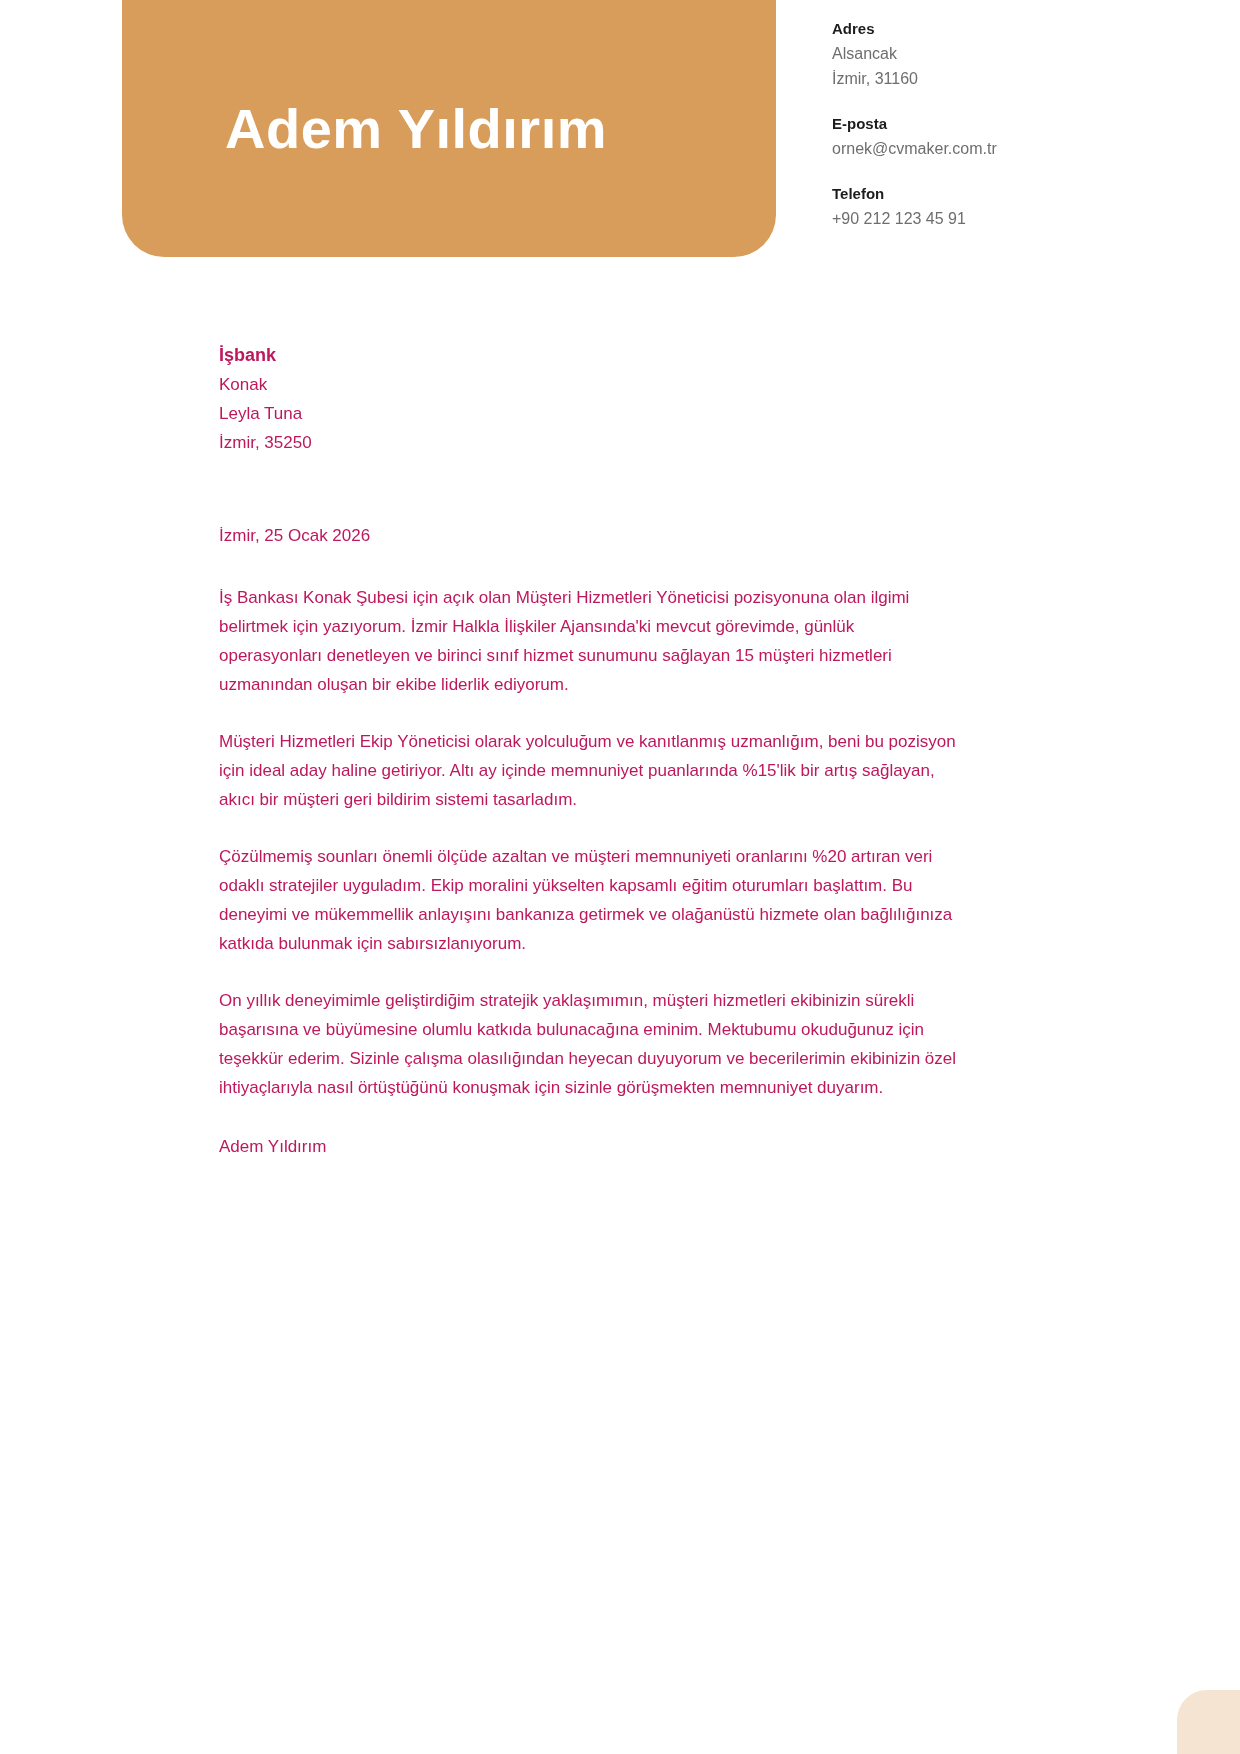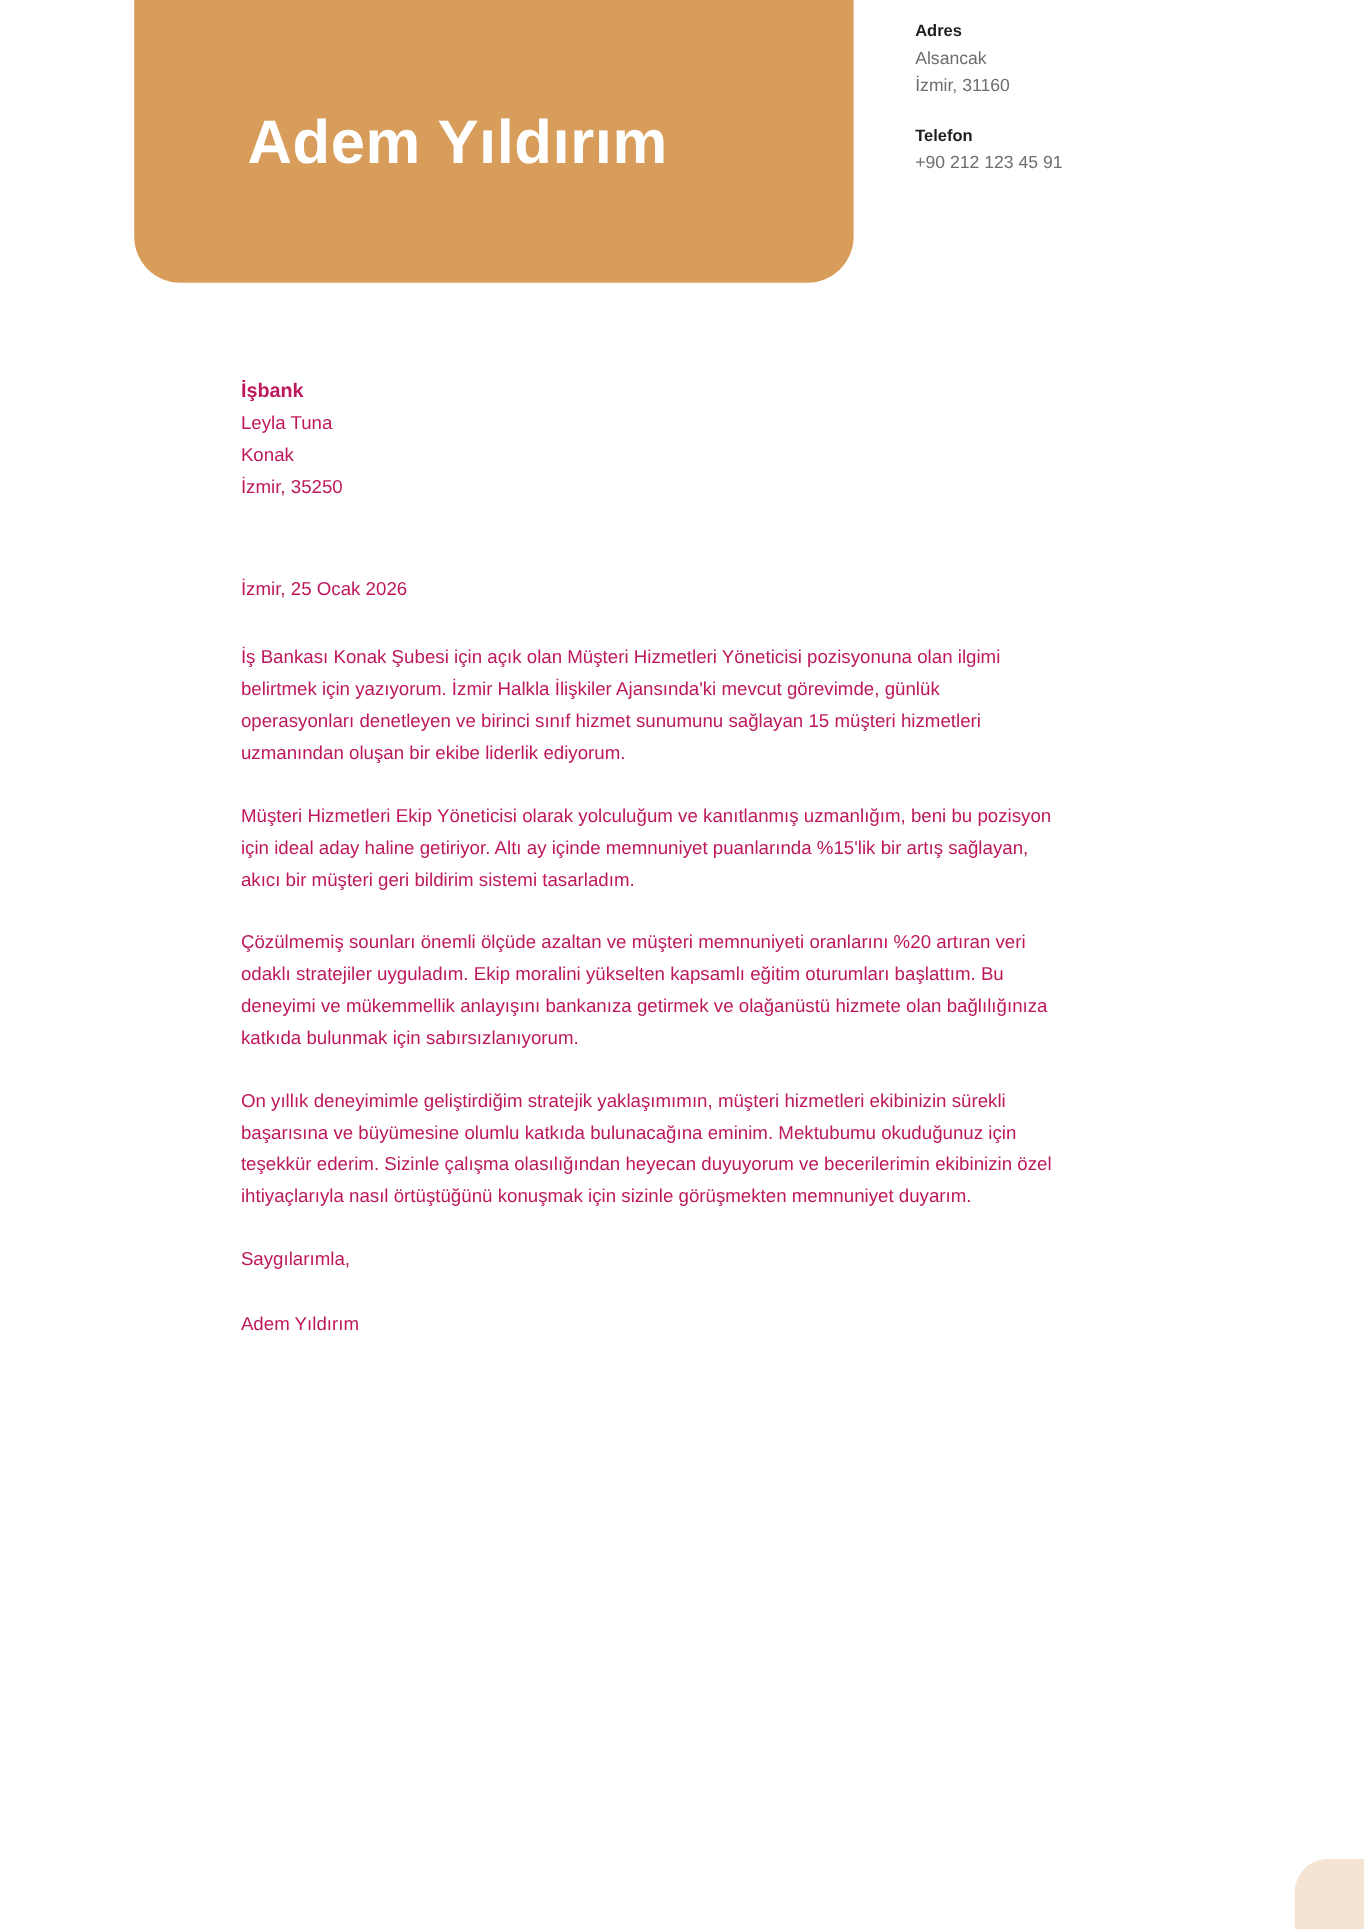--- a/index.html
+++ b/index.html
@@ -62,38 +62,41 @@
   <div class="name">Adem Yıldırım</div>
 </div>
 
 <div class="contact">
   <div class="group">
     <div class="label">Adres</div>
     <div class="value">Alsancak</div>
     <div class="value">İzmir, 31160</div>
   </div>
   <div class="group">
+    <div class="label">E-posta</div>
+    <div class="value">ornek@cvmaker.com.tr</div>
+  </div>
+  <div class="group">
     <div class="label">Telefon</div>
     <div class="value">+90 212 123 45 91</div>
   </div>
 </div>
 
 <div class="letter">
   <div class="recipient">
     <div class="company">İşbank</div>
+    <div>Konak</div>
     <div>Leyla Tuna</div>
-    <div>Konak</div>
     <div>İzmir, 35250</div>
   </div>
 
   <div class="date-line">İzmir, 25 Ocak 2026</div>
 
 
   <p class="para">İş Bankası Konak Şubesi için açık olan Müşteri Hizmetleri Yöneticisi pozisyonuna olan ilgimi belirtmek için yazıyorum. İzmir Halkla İlişkiler Ajansında'ki mevcut görevimde, günlük operasyonları denetleyen ve birinci sınıf hizmet sunumunu sağlayan 15 müşteri hizmetleri uzmanından oluşan bir ekibe liderlik ediyorum.</p>
   <p class="para">Müşteri Hizmetleri Ekip Yöneticisi olarak yolculuğum ve kanıtlanmış uzmanlığım, beni bu pozisyon için ideal aday haline getiriyor. Altı ay içinde memnuniyet puanlarında %15'lik bir artış sağlayan, akıcı bir müşteri geri bildirim sistemi tasarladım.</p>
   <p class="para">Çözülmemiş sounları önemli ölçüde azaltan ve müşteri memnuniyeti oranlarını %20 artıran veri odaklı stratejiler uyguladım. Ekip moralini yükselten kapsamlı eğitim oturumları başlattım. Bu deneyimi ve mükemmellik anlayışını bankanıza getirmek ve olağanüstü hizmete olan bağlılığınıza katkıda bulunmak için sabırsızlanıyorum.</p>
   <p class="para">On yıllık deneyimimle geliştirdiğim stratejik yaklaşımımın, müşteri hizmetleri ekibinizin sürekli başarısına ve büyümesine olumlu katkıda bulunacağına eminim. Mektubumu okuduğunuz için teşekkür ederim. Sizinle çalışma olasılığından heyecan duyuyorum ve becerilerimin ekibinizin özel ihtiyaçlarıyla nasıl örtüştüğünü konuşmak için sizinle görüşmekten memnuniyet duyarım.</p>
 
-  <div class="closing">Saygılarımla,</div>
   <div class="signature">Adem Yıldırım</div>
 </div>
 
 <div class="corner-decor" style="background: rgb(245, 228, 210);"></div>
 
 </body></html>

